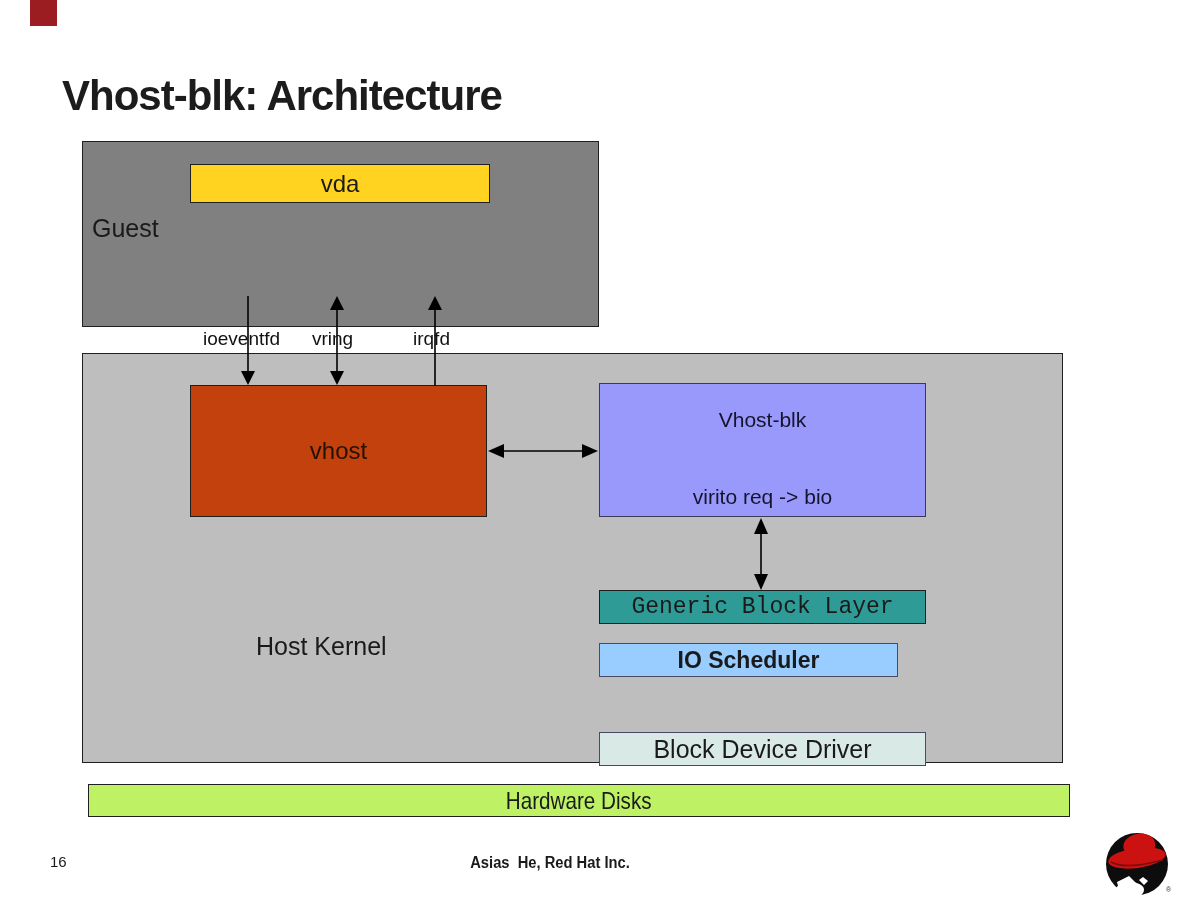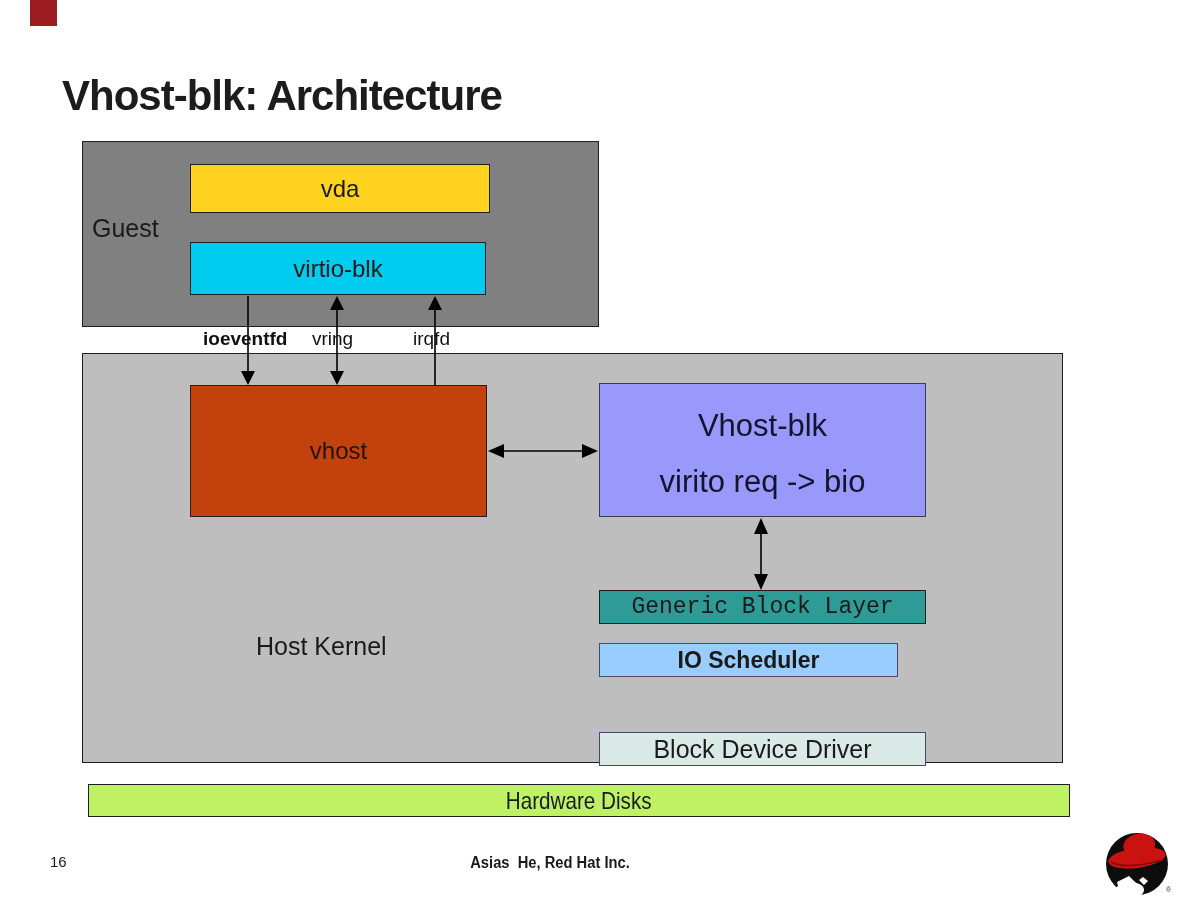--- a/index.html
+++ b/index.html
@@ -11,33 +11,33 @@
   .abs { position:absolute; }
   .red-tab { left:30px; top:0; width:27px; height:26px; }
   .title {
     left:62px; top:72px; font-size:42px; font-weight:bold; letter-spacing:-1px;
     color:#1c1c1c; white-space:nowrap;
   }
   .box { position:absolute; border:1px solid #1f1f1f; }
   .cbox { display:flex; align-items:center; justify-content:center; }
   .guest-box  { left:82px;  top:141px; width:517px; height:186px; }
   .guest-label{ left:92px;  top:214px; font-size:25px; }
-  .vda-box    { left:190px; top:164px; width:300px; height:49px; font-size:24px; }
+  .vda-box    { left:190px; top:164px; width:300px; height:39px; font-size:24px; }
   .virtio-box { left:190px; top:242px; width:296px; height:53px; font-size:24px; }
   .chan-label { top:328px; font-size:19px; z-index:6; color:#111; }
-  .chan-io    { left:203px;font-weight:bold; }
+  .chan-io    { left:203px; }
   .chan-vring { left:312px; }
   .chan-irqfd { left:413px; }
   .host-box   { left:82px;  top:353px; width:981px; height:410px; }
   .host-label { left:256px; top:632px; font-size:25px; }
   .vhost-box  { left:190px; top:385px; width:297px; height:132px; font-size:24px; color:#241203; }
   .vhostblk-box {
-    left:599px; top:383px; width:327px; height:134px; font-size:31px; color:#14142e;
+    left:599px; top:383px; width:327px; height:134px; font-size:21px; color:#14142e;
     display:flex; flex-direction:column; align-items:center; justify-content:space-between;
-    padding:24px 0 16px 0; border-color:#3a3a55;text-align:right;
+    padding:24px 0 7px 0; border-color:#3a3a55;text-align:right;
   }
   .gbl-box    { left:599px; top:590px; width:327px; height:34px; font-size:23px; }
   .iosched-box{ left:599px; top:643px; width:299px; height:34px; font-size:23px; border-color:#4a4a66;font-weight:bold; }
   .bdd-box    { left:599px; top:732px; width:327px; height:34px; font-size:25px; border-color:#4a4a66; }
   .hw-box     { left:88px;  top:784px; width:982px; height:33px; font-size:24px; }
   .hw-box span{ transform:scaleX(0.86); transform-origin:center; white-space:nowrap; }
   .page-num   { left:50px; top:853px; font-size:15px; color:#1a1a1a; }
   .footer-text{
     left:350px; top:854px; width:400px; text-align:center; font-size:16px; font-weight:bold;
     white-space:pre; transform:scaleX(0.92); transform-origin:center;
@@ -50,23 +50,20 @@
 
 <div id="slide">
 
   <div class="abs red-tab" style="background-color: rgb(156, 29, 33);"></div>
 
   <div class="abs title">Vhost-blk: Architecture</div>
 
   <div class="box guest-box" style="background-color: rgb(128, 128, 128);"></div>
   <div class="box cbox vda-box" style="background-color: rgb(255, 211, 32);">
     <span>vda</span>
-  </div>
-  <div class="box cbox virtio-box" style="background-color: rgb(0, 204, 240);">
-    <span>virtio-blk</span>
   </div>
   <div class="abs guest-label">Guest</div>
 
   <div class="box host-box" style="background-color: rgb(190, 190, 190);"></div>
   <div class="box cbox vhost-box" style="background-color: #c2410c;">
     <span>vhost</span>
   </div>
   <div class="box vhostblk-box" style="background-color: rgb(153, 153, 251);">
     <span>Vhost-blk</span>
     <span>virito req -&gt; bio</span>

